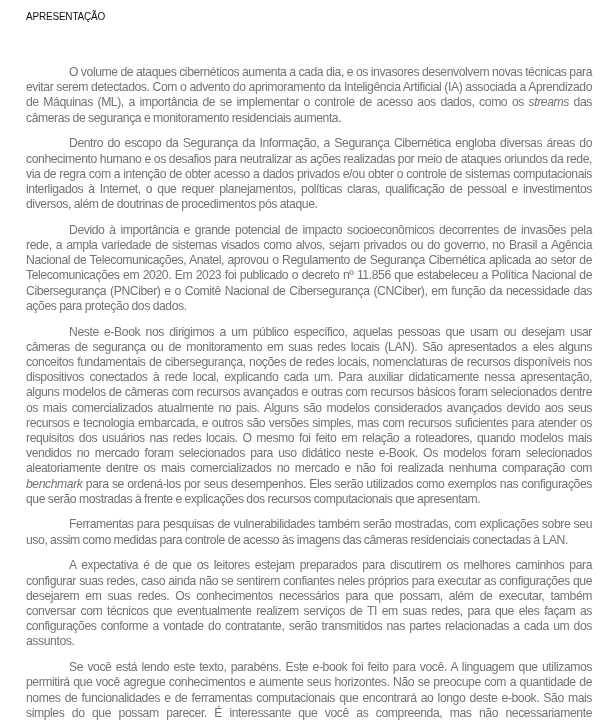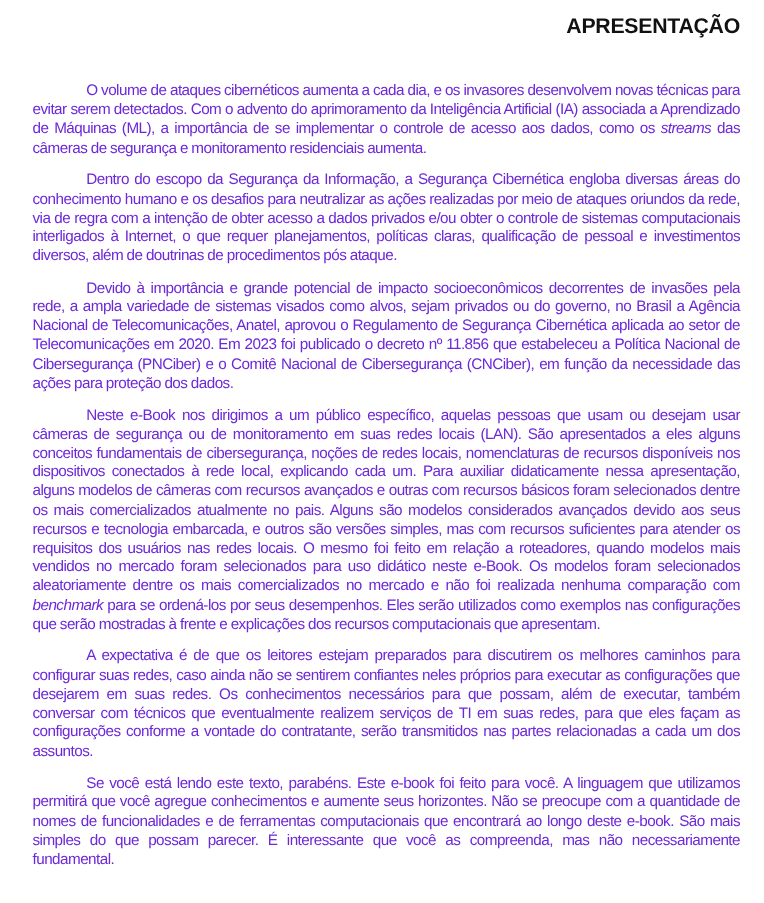--- a/index.html
+++ b/index.html
@@ -3,41 +3,42 @@
   <meta charset="utf-8">
   <style>
     html, body { margin: 0; padding: 0; background: #ffffff; }
     body { width: 611px; height: 722px; overflow: hidden; position: relative; }
     .page {
       position: absolute; left: 26px; top: 10px; width: 566px;
       color: #1a1a1a;
       font-family: "Liberation Sans", sans-serif;
     }
     .title {
-      text-align: right; font-weight: bold; font-size: 17px;
+      font-weight: normal; font-size: 10px;
       letter-spacing: -0.2px; margin: 0; padding-top: 1px; height: 22px;
       color: #111;
     }
     .body { margin-top: 32px; }
     .para {
       font-size: 12.2px; line-height: 15.2px; text-align: justify;
       text-indent: 43px; margin: 0 0 10.5px 0;
       letter-spacing: -0.42px; word-spacing: -0.2px;
-      color: #6d28d9;
+      color: #737373;
     }
     .para em { font-style: italic; }
     .para b { font-weight: normal; }
   </style>
 </head>
 <body>
 
 <div class="page">
   <h1 class="title">APRESENTAÇÃO</h1>
   <div class="body" id="doc-body">
     <p class="para"><span>O volume de ataques cibernéticos aumenta a cada dia, e os invasores desenvolvem novas técnicas para evitar serem detectados. Com o advento do aprimoramento da Inteligência Artificial (IA) associada a Aprendizado de Máquinas (ML), a importância de se implementar o controle de acesso aos dados, como os </span><em>streams</em><span> das câmeras de segurança e monitoramento residenciais aumenta.</span></p>
     <p class="para"><span>Dentro do escopo da Segurança da Informação, a Segurança Cibernética engloba diversas áreas do conhecimento humano e os desafios para neutralizar as ações realizadas por meio de ataques oriundos da rede, via de regra com a intenção de obter acesso a dados privados e/ou obter o controle de sistemas computacionais interligados à Internet, o que requer planejamentos, políticas claras, qualificação de pessoal e investimentos diversos, além de doutrinas de procedimentos pós ataque.</span></p>
     <p class="para"><span>Devido à importância e grande potencial de impacto socioeconômicos decorrentes de invasões pela rede, a ampla variedade de sistemas visados como alvos, sejam privados ou do governo, no Brasil a Agência Nacional de Telecomunicações, Anatel, aprovou o Regulamento de Segurança Cibernética aplicada ao setor de Telecomunicações em 2020. Em 2023 foi publicado o decreto nº 11.856 que estabeleceu a Política Nacional de Cibersegurança (PNCiber) e o Comitê Nacional de Cibersegurança (CNCiber), em função da necessidade das ações para proteção dos dados.</span></p>
     <p class="para"><span>Neste </span><b>e-Book</b><span>  nos dirigimos a um público específico, aquelas pessoas que usam ou desejam usar câmeras de segurança ou de monitoramento em suas redes locais (LAN). São apresentados a eles alguns conceitos fundamentais de cibersegurança, noções de redes locais, nomenclaturas de recursos disponíveis nos dispositivos conectados à rede local, explicando cada um. Para auxiliar didaticamente nessa apresentação, alguns modelos de câmeras com recursos avançados e outras com recursos básicos foram selecionados dentre os mais comercializados atualmente no pais. Alguns são modelos considerados avançados devido aos seus recursos e tecnologia embarcada, e outros são versões simples, mas com recursos suficientes para atender os requisitos dos usuários nas redes locais. O mesmo foi feito em relação a roteadores, quando modelos mais vendidos no mercado foram selecionados para uso didático neste </span><b>e-Boo</b><span>k. Os modelos foram selecionados aleatoriamente dentre os mais comercializados no mercado e não foi realizada nenhuma comparação com </span><em>benchmark</em><span> para se ordená-los por seus desempenhos. Eles serão utilizados como exemplos nas configurações que serão mostradas à frente e explicações dos recursos computacionais que apresentam.</span></p>
+    <p class="para"><span>Ferramentas para pesquisas de vulnerabilidades também serão mostradas, com explicações sobre seu uso, assim como medidas para controle de acesso às imagens das câmeras residenciais conectadas à LAN.</span></p>
     <p class="para"><span>A expectativa é de que os leitores estejam preparados para discutirem os melhores caminhos para configurar suas redes, caso ainda não se sentirem confiantes neles próprios para executar as configurações que desejarem em suas redes. Os conhecimentos necessários para que possam, além de executar, também conversar com técnicos que eventualmente realizem serviços de TI em suas redes, para que eles façam as configurações conforme a vontade do contratante, serão transmitidos nas partes relacionadas a cada um dos assuntos.</span></p>
     <p class="para"><span>Se você está lendo este texto, parabéns. Este e-book foi feito para você. A linguagem que utilizamos permitirá que você agregue conhecimentos e aumente seus horizontes. Não se preocupe com a quantidade de nomes de funcionalidades e de ferramentas computacionais que encontrará ao longo deste e-book. São mais simples do que possam parecer. É interessante que você as compreenda, mas não necessariamente fundamental.</span></p>
 
   </div>
 </div>
 
 </body></html>

